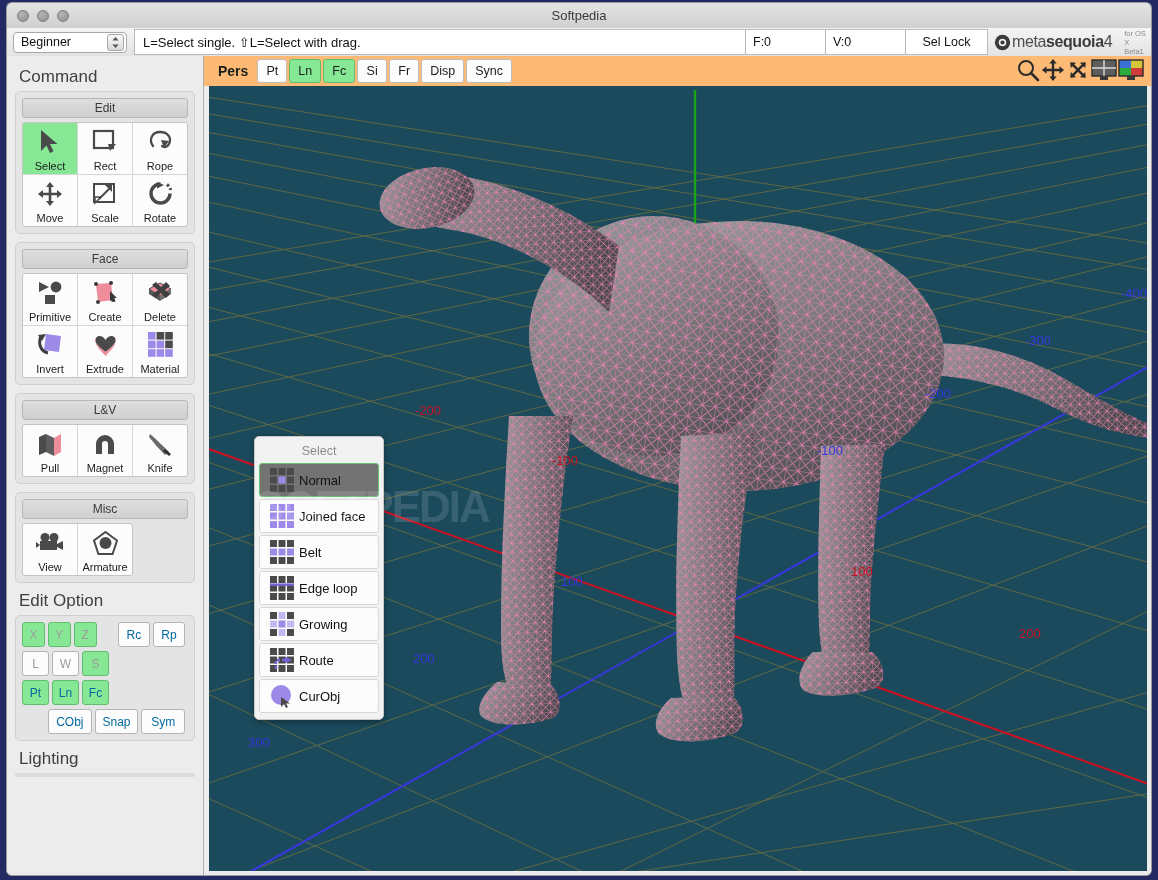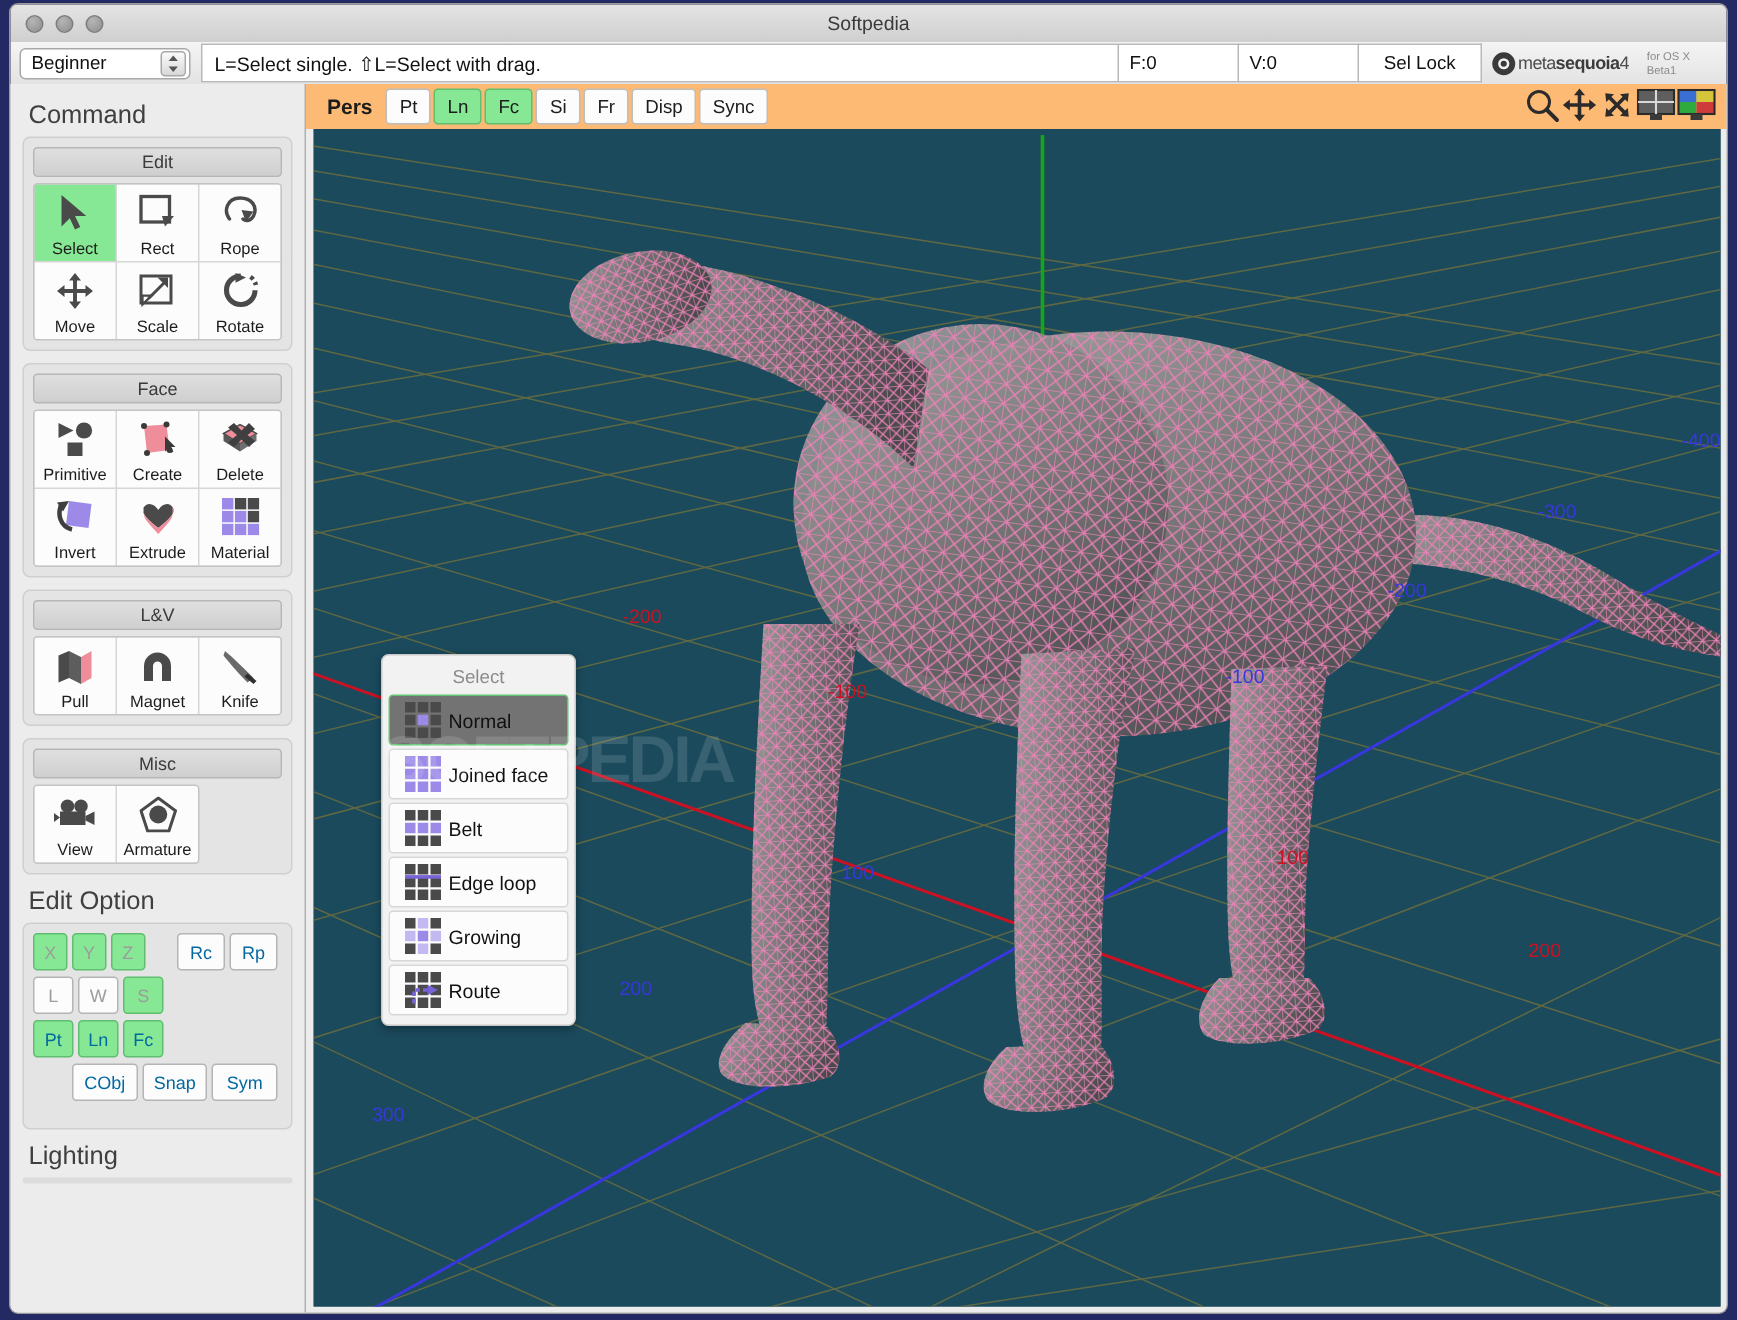--- a/index.html
+++ b/index.html
@@ -65,21 +65,21 @@
   }
   .statfield.f { flex: 0 0 80px; padding-left: 7px; }
   .statfield.v { flex: 0 0 80px; padding-left: 7px; }
   .statfield.sel { flex: 0 0 82px; justify-content: center; }
 
   .brandbox {
     position: absolute; right: 0; top: 0; width: 160px; height: 28px;
     display: flex; align-items: center;
   }
   .brand-logo { width: 17px; height: 17px; margin-left: 3px; flex: 0 0 auto; }
-  .brand-word { font-size: 12px; color: #4d4d4d; letter-spacing: -0.4px; margin-left: 1px;}
+  .brand-word { font-size: 16px; color: #4d4d4d; letter-spacing: -0.4px; margin-left: 1px;}
   .brand-word b { font-weight: bold; color: #3c3c3c; }
   .brand-sup { font-size: 7.5px; color: #8a8a8a; line-height: 9px; margin-left: 2px; }
 
   
   .winbody {
     position: absolute; left: 6px; top: 56px; width: 1146px; height: 820px;
     border: 1px solid #9a9a9a; border-top: none; border-radius: 0 0 6px 6px;
     background: #ececec; overflow: hidden;
   }
 
@@ -425,21 +425,21 @@
         <div class="optrow">
           <span class="ob dim">L</span>
           <span class="ob dim">W</span>
           <span class="ob green dim">S</span>
         </div>
         <div class="optrow">
           <span class="ob green">Pt</span>
           <span class="ob green">Ln</span>
           <span class="ob green">Fc</span>
         </div>
-        <div class="optrow" style="margin-bottom:12px;padding-left:26px;">
+        <div class="optrow" style="margin-bottom:0;padding-left:26px;">
           <span class="ob wide">CObj</span>
           <span class="ob wide">Snap</span>
           <span class="ob wide">Sym</span>
         </div>
       </div>
 
       <div class="sec-label" style="margin-top:8px;">Lighting</div>
       <div class="sec-rule"></div>
     </div>
 
@@ -698,18 +698,27 @@
                 <rect x="0" y="17" width="7" height="7" fill="#4a4a4a"></rect>
                   <rect x="8.5" y="17" width="7" height="7" fill="#4a4a4a"></rect>
                   <rect x="17" y="17" width="7" height="7" fill="#4a4a4a"></rect>
                 <path d="M6 21 L6 12 L17 12" stroke="#7a63d8" stroke-width="2.4" fill="none" stroke-dasharray="3 2"></path>
                 <path d="M15 8.5 L22 12 L15 15.5 Z" fill="#7a63d8"></path>
               </svg>
             </span>
             <span>Route</span>
           </div>
 
+          <div class="popitem">
+            <span class="pic">
+              <svg width="24" height="24" viewBox="0 0 24 24">
+                <circle cx="11" cy="11" r="10" fill="#9d8ae8"></circle>
+                <path d="M11 13 L11 23 L14 20 L16 24 L18 23 L16 19.4 L20 19.4 Z" fill="#4a4a4a"></path>
+              </svg>
+            </span>
+            <span>CurObj</span>
+          </div>
 
         </div>
       </div>
     </div>
   </div>
 </div>
 
 </body></html>

